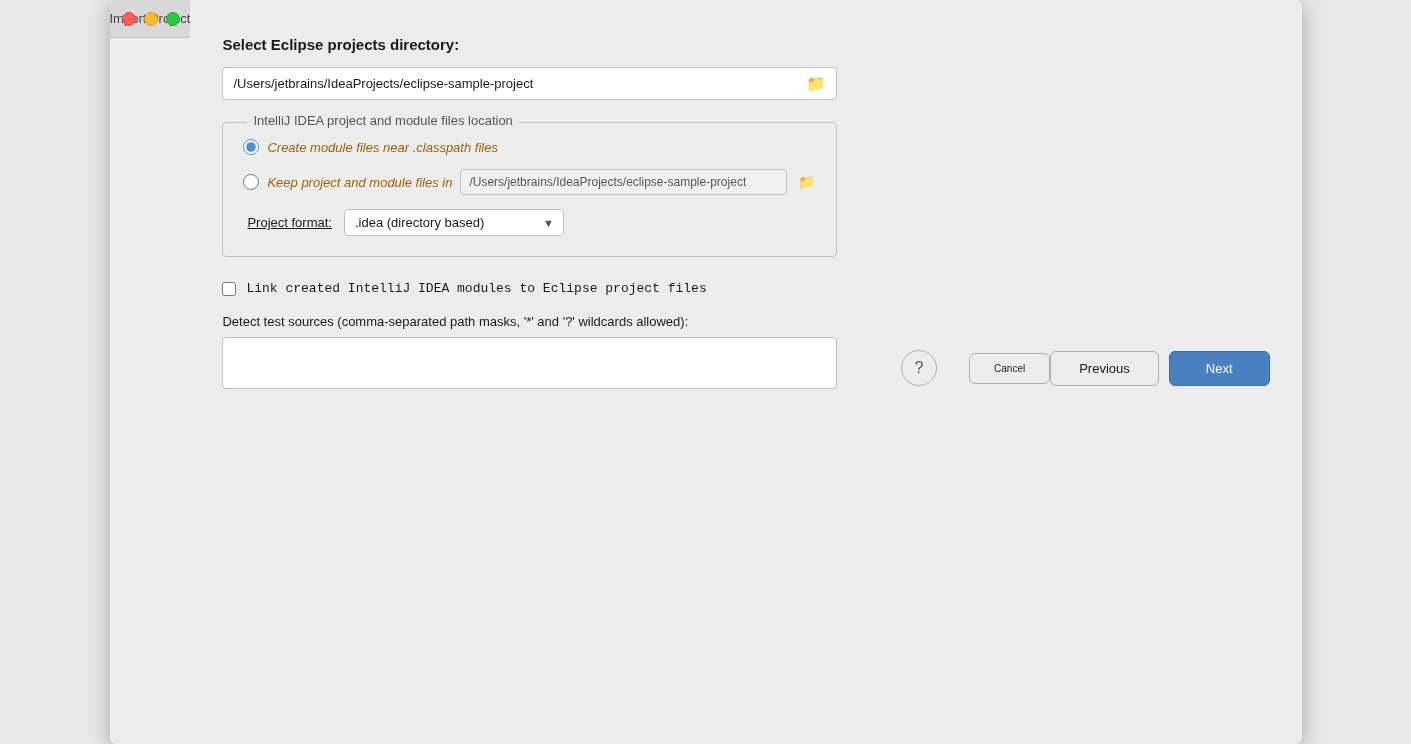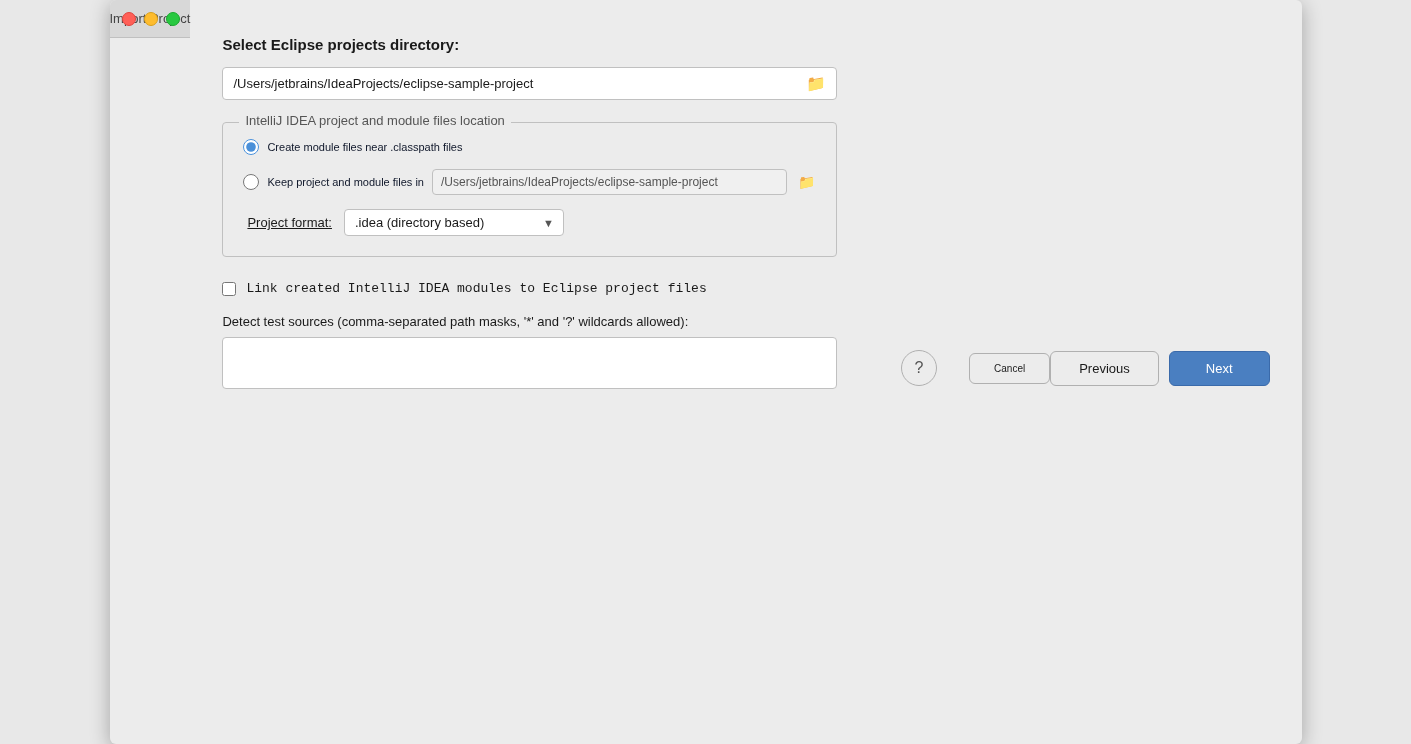--- a/index.html
+++ b/index.html
@@ -114,21 +114,21 @@
       border: 1px solid #c0c0c0;
       border-radius: 4px;
       padding: 16px 20px 20px 20px;
       margin-bottom: 24px;
       position: relative;
     }
 
     .fieldset-legend {
       position: absolute;
       top: -10px;
-      left: 16px;
+      left: 24px;
       background: #ececec;
       padding: 0 6px;
       font-size: 13px;
       color: #555;
     }
 
     .radio-row {
       display: flex;
       align-items: center;
       margin-bottom: 14px;
@@ -141,23 +141,24 @@
 
     .radio-input {
       width: 16px;
       height: 16px;
       accent-color: #4a90d9;
       cursor: pointer;
       flex-shrink: 0;
     }
 
     .radio-label {
-      font-size: 11px;
-      color: #0f172a;
+      font-size: 13px;
+      color: #a16207;
       white-space: nowrap;
+      font-style: italic;
     }
 
     .radio-path-input {
       flex: 1;
       background: #f0f0f0;
       border: 1px solid #c0c0c0;
       border-radius: 4px;
       padding: 5px 8px;
       font-size: 12px;
       color: #555;

